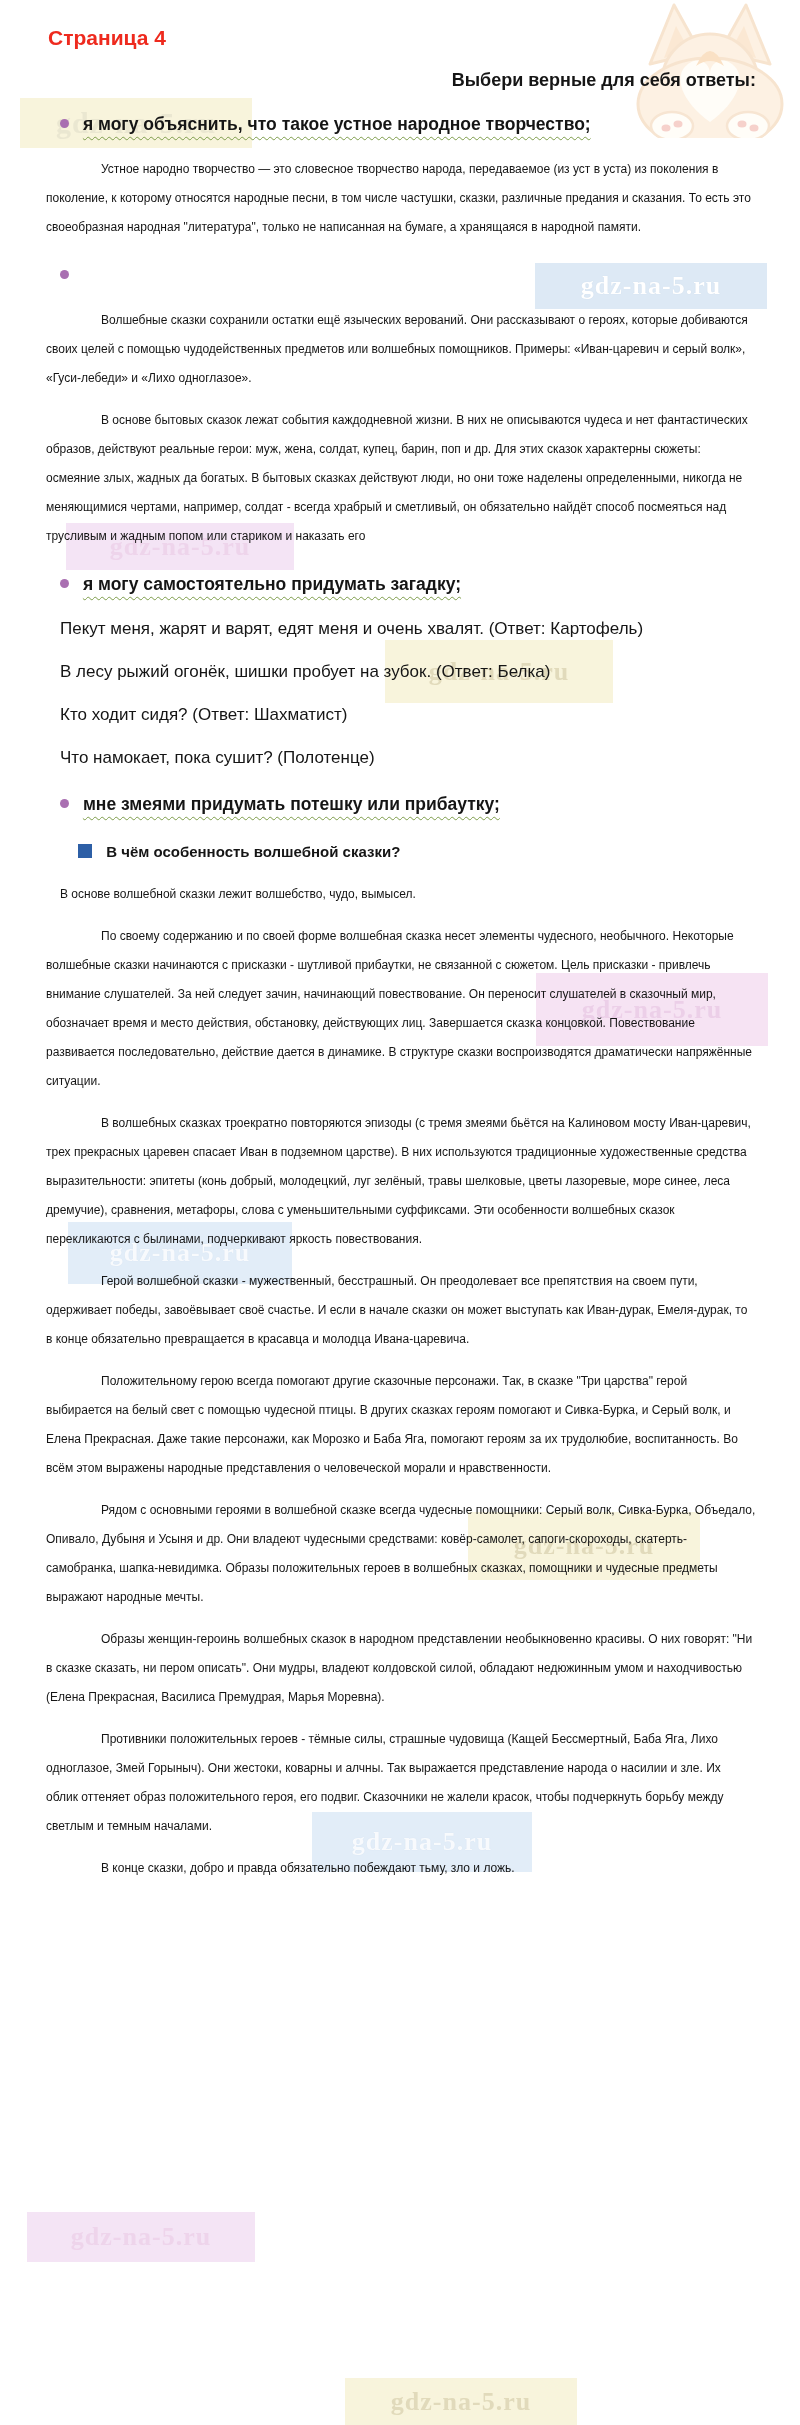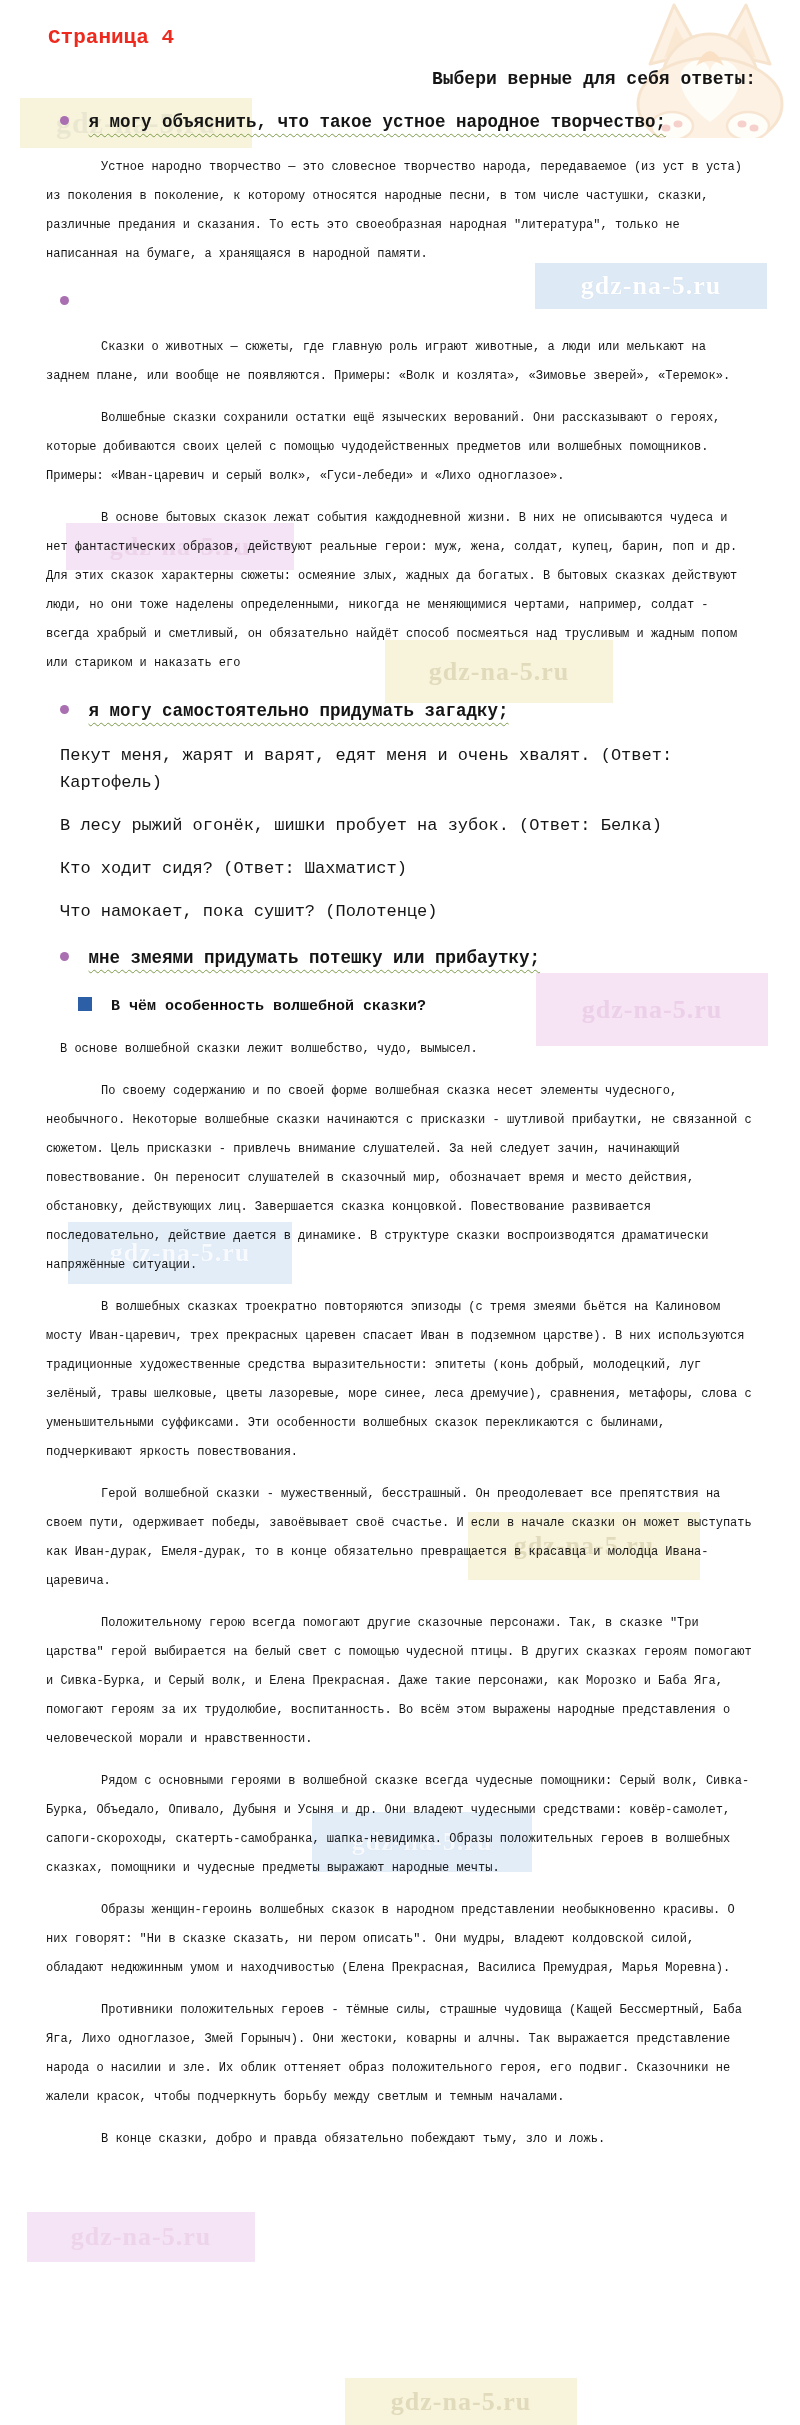--- a/index.html
+++ b/index.html
@@ -22,21 +22,21 @@
     overflow:hidden;white-space:nowrap;
   }
   .wm-yellow{background:#f8f4dc;color:rgba(205,196,160,0.55);}
   .wm-blue{background:#dde9f5;color:#ffffff;text-shadow:0 0 1px #c5d6e8;}
   .wm-blue-faint{background:#e2edf8;color:rgba(255,255,255,0.85);text-shadow:0 0 1px #cfdef0;}
   .wm-pink{background:#f6e3f3;color:#eccfe8;}
   .wm-pink-faint{background:#f4e4f5;color:rgba(236,207,232,0.8);}
   
   .corgi{position:absolute;top:0;right:0;width:180px;height:138px;z-index:0;opacity:.95;}
   
-  .content{position:relative;z-index:1;padding:26px 44px 0 46px;font-family:Liberation Mono, monospace;}
+  .content{position:relative;z-index:1;padding:26px 44px 0 46px;}
   .page-title{
     color:#ee2a1e;font-size:21px;font-weight:bold;
     margin:0 0 20px 2px;
   }
   .subtitle{font-size:18px;font-weight:bold;margin:0 0 18px 2px;text-align:right;}
   .bullet-item{
     margin:20px 0 18px 14px;
     font-size:17.5px;font-weight:bold;line-height:26px;
   }
   .bullet-item .dot{
@@ -134,21 +134,20 @@
       <span class="dot"></span>
       <span class="bullet-text">я могу объяснить, что такое устное народное творчество;</span>
     </div>
 
     <p class="para">Устное народно творчество — это словесное творчество народа, передаваемое (из уст в уста) из поколения в поколение, к которому относятся народные песни, в том числе частушки, сказки, различные предания и сказания. То есть это своеобразная народная "литература", только не написанная на бумаге, а хранящаяся в народной памяти.</p>
 
     <div class="bullet-item">
       <span class="dot"></span>
     </div>
 
-    <p class="para">Сказки о животных — сюжеты, где главную роль играют животные, а люди или мелькают на заднем плане, или вообще не появляются. Примеры: «Волк и козлята», «Зимовье зверей», «Теремок».</p>
     <p class="para">Волшебные сказки сохранили остатки ещё языческих верований. Они рассказывают о героях, которые добиваются своих целей с помощью чудодейственных предметов или волшебных помощников. Примеры: «Иван-царевич и серый волк», «Гуси-лебеди» и «Лихо одноглазое».</p>
     <p class="para">В основе бытовых сказок лежат события каждодневной жизни. В них не описываются чудеса и нет фантастических образов, действуют реальные герои: муж, жена, солдат, купец, барин, поп и др. Для этих сказок характерны сюжеты: осмеяние злых, жадных да богатых. В бытовых сказках действуют люди, но они тоже наделены определенными, никогда не меняющимися чертами, например, солдат - всегда храбрый и сметливый, он обязательно найдёт способ посмеяться над трусливым и жадным попом или стариком и наказать его</p>
 
     <div class="bullet-item">
       <span class="dot"></span>
       <span class="bullet-text">я могу самостоятельно придумать загадку;</span>
     </div>
 
     <div class="riddle">Пекут меня, жарят и варят, едят меня и очень хвалят. (Ответ: Картофель)</div>
     <div class="riddle">В лесу рыжий огонёк, шишки пробует на зубок. (Ответ: Белка)</div>

